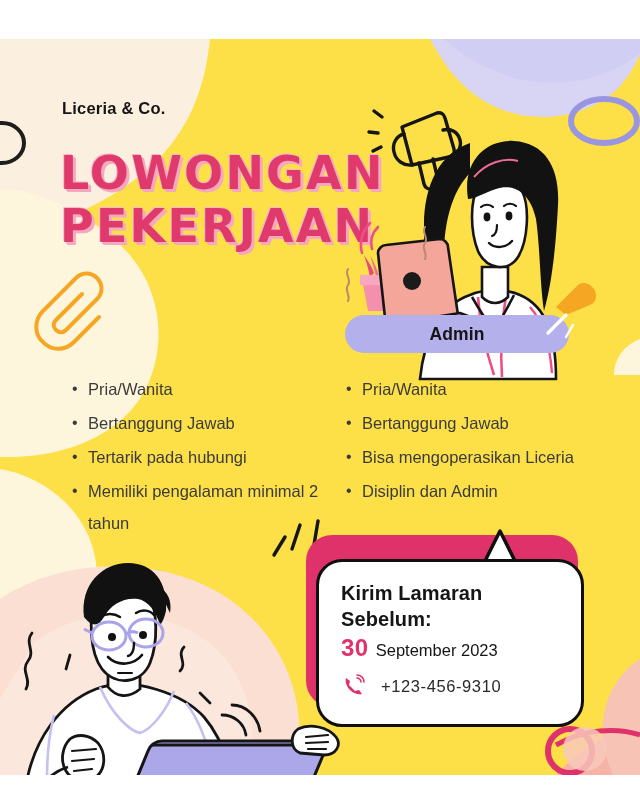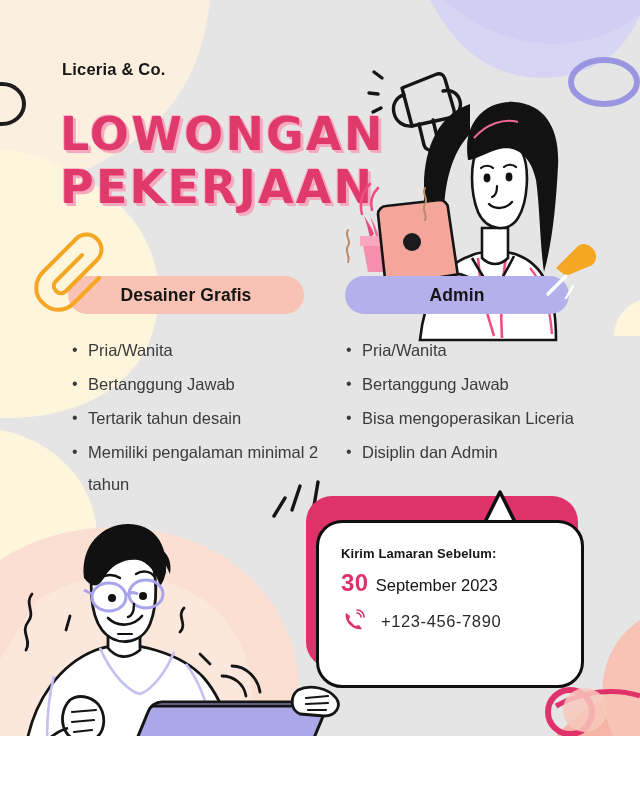--- a/index.html
+++ b/index.html
@@ -8,21 +8,22 @@
     background: #ffffff;
   }
   body {
     font-family: "Liberation Sans", sans-serif;
   }
   #poster {
     position: relative;
     width: 640px;
     height: 736px;
     overflow: hidden;
-    background: #e5e5e5;
+    background: #fde047;
+    margin-top: 39px;
   }
 
   
   .bg-layer { position: absolute; inset: 0; overflow: hidden; }
   .bg-layer svg { position: absolute; top: 0; left: 0; }
 
   
   .brand {
     position: absolute;
     left: 62px;
@@ -103,21 +104,21 @@
     position: absolute;
     left: 16px; top: 50px;
     width: 268px; height: 168px;
     background: #ffffff;
     border: 3.5px solid #0f0f0f;
     border-radius: 26px;
     box-sizing: border-box;
   }
   .bubble-inner { padding: 18px 22px 0 22px; }
   .bubble-line {
-    font-size: 13px;
+    font-size: 20px;
     font-weight: bold;
     color: #151515;
     line-height: 26px;
     letter-spacing: 0.1px;
   }
   .deadline-row {
     display: flex;
     align-items: baseline;
     line-height: 30px;
     margin-top: 1px;
@@ -246,23 +247,20 @@
 
       <g fill="none" stroke="#EF4E85" stroke-width="2.6" stroke-linecap="round">
         <path d="M378,188 C372,194 370,202 372,210"></path>
         <path d="M370,184 C362,192 359,204 362,214"></path>
       </g>
       <path d="M425,188 C421,194 429,198 425,204 C421,210 428,214 425,220" fill="none" stroke="#B98A6B" stroke-width="2" stroke-linecap="round"></path>
       <path d="M348,230 C344,236 352,240 348,246 C344,252 351,256 348,262" fill="none" stroke="#B98A6B" stroke-width="2" stroke-linecap="round"></path>
     </svg>
   </div>
 
-  <div class="pill pill-left">
-    <span>Desainer Grafis</span>
-  </div>
   <div class="pill pill-right">
     <span>Admin</span>
   </div>
 
   <div class="bg-layer" style="pointer-events:none;">
     <svg width="640" height="800" viewBox="0 0 640 800">
       <g fill="none" stroke="#F5A623" stroke-width="4" stroke-linecap="round" stroke-linejoin="round">
         <path d="M99,278 L74,303 C65,312 51,312 43,303 C34,295 34,281 43,272 L76,239 C82,233 91,233 97,239 C103,245 103,254 97,260 L66,291 C63,294 59,294 56,291 C53,288 53,284 56,281 L82,255"></path>
       </g>
       <g>
@@ -277,21 +275,21 @@
     <div class="req-item">
       <span class="req-bullet">•</span>
       <span class="req-text">Pria/Wanita</span>
     </div>
     <div class="req-item">
       <span class="req-bullet">•</span>
       <span class="req-text">Bertanggung Jawab</span>
     </div>
     <div class="req-item">
       <span class="req-bullet">•</span>
-      <span class="req-text">Tertarik tahun desain</span>
+      <span class="req-text">Tertarik pada hubungi</span>
     </div>
     <div class="req-item">
       <span class="req-bullet">•</span>
       <span class="req-text">Memiliki pengalaman minimal 2 tahun</span>
     </div>
   </div>
 
   <div class="req-col right">
     <div class="req-item">
       <span class="req-bullet">•</span>
@@ -386,19 +384,19 @@
         <div class="deadline-row">
           <span class="deadline-day">30</span>
           <span class="deadline-rest">September 2023</span>
         </div>
         <div class="phone-row">
           <svg width="26" height="26" viewBox="0 0 26 26">
             <path d="M5,5 C4,8 5,13 9,17 C13,21 18,22 21,21 L18,17 L14,18 C12,16 10,14 8,12 L9,8 Z" fill="#E0326A"></path>
             <path d="M16,5 C18,5 20,7 20,9" fill="none" stroke="#E0326A" stroke-width="1.6" stroke-linecap="round"></path>
             <path d="M16,2 C20,2 23,5 23,9" fill="none" stroke="#E0326A" stroke-width="1.6" stroke-linecap="round"></path>
           </svg>
-          <span class="phone-num">+123-456-7890</span>
+          <span class="phone-num">+123-456-9310</span>
         </div>
       </div>
     </div>
   </div>
 
 </div>
 
 </body></html>

